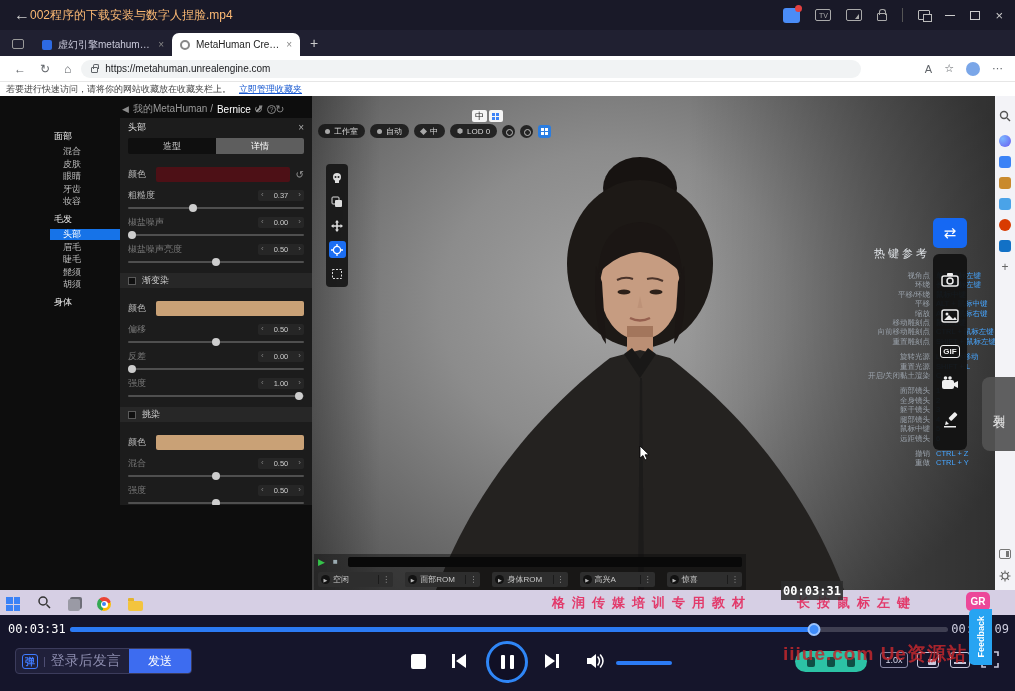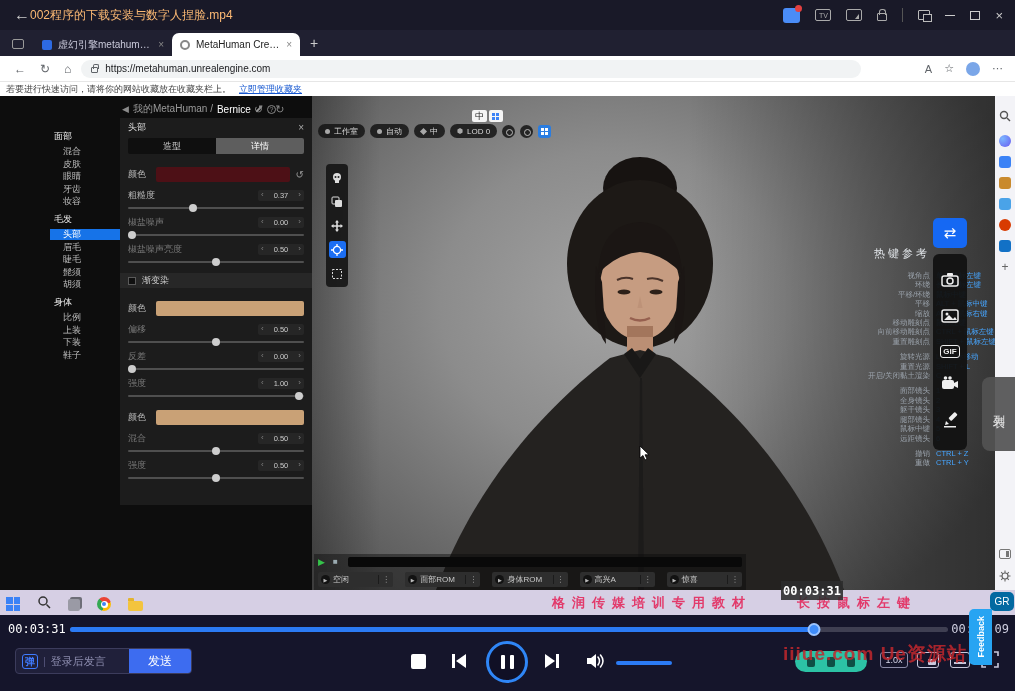--- a/index.html
+++ b/index.html
@@ -177,37 +177,37 @@
   .tk-icons{position:absolute;left:6px;top:5px;display:flex;gap:17px;align-items:center;}
   .tk-start{width:14px;height:14px;display:grid;grid-template-columns:1fr 1fr;grid-template-rows:1fr 1fr;gap:1px;}
   .tk-start i{background:#3b82f6;}
   .tk-app{width:12px;height:12px;background:#9a9aa5;border-radius:2px;box-shadow:2px -2px 0 #6e6e78;margin-top:2px;}
   .tk-chrome{width:14px;height:14px;border-radius:50%;background:conic-gradient(from -45deg,#ea4335 0 120deg,#fbbc05 0 240deg,#34a853 0 360deg);position:relative;}
   .tk-chrome::after{content:"";position:absolute;left:3.5px;top:3.5px;width:7px;height:7px;border-radius:50%;background:#fff;}
   .tk-chrome::before{content:"";position:absolute;left:5px;top:5px;width:4px;height:4px;border-radius:50%;background:#4285f4;z-index:1;}
   .tk-folder{width:15px;height:10px;background:#f3c43e;border-radius:1px 2px 2px 2px;position:relative;margin-top:3px;}
   .tk-folder::before{content:"";position:absolute;top:-3px;left:0;width:6px;height:3px;background:#e3b32e;border-radius:1px 1px 0 0;}
   .tk-red{position:absolute;top:4px;font-size:13px;font-weight:bold;color:#e23a6b;letter-spacing:7px;white-space:nowrap;}
-  .tk-gr{position:absolute;left:966px;top:2px;width:24px;height:19px;background:#0369a1;border-radius:5px;color:#fff;
-         font-size:10px;font-weight:normal;display:flex;align-items:center;justify-content:center;margin-left:24px;}
+  .tk-gr{position:absolute;left:966px;top:2px;width:24px;height:19px;background:#ec4899;border-radius:5px;color:#fff;
+         font-size:10px;font-weight:bold;display:flex;align-items:center;justify-content:center;}
 
   .overlay-time{position:absolute;left:781px;top:581px;width:62px;height:19px;background:rgba(44,44,44,.88);color:#fff;
                 font-family:"DejaVu Sans Mono",monospace;font-size:12px;font-weight:bold;display:flex;align-items:center;justify-content:center;z-index:40;}
 
   
   .player{position:absolute;top:615px;left:0;width:1015px;height:76px;background:#15152b;}
   .p-time{position:absolute;left:8px;top:7px;font-family:"DejaVu Sans Mono",monospace;font-size:12px;color:#fff;}
   .p-dur{position:absolute;right:6px;top:7px;font-family:"DejaVu Sans Mono",monospace;font-size:12px;color:#cfcfe0;}
   .p-track{position:absolute;left:70px;top:12px;width:878px;height:5px;background:#3f3f52;border-radius:3px;}
   .p-fill{position:absolute;left:0;top:0;height:100%;background:#2b7bf5;border-radius:3px;}
   .p-handle{position:absolute;top:-4px;width:13px;height:13px;border-radius:50%;background:#3f8cfa;border:2px solid #9cc4ff;transform:translateX(-50%);}
   .danmaku{position:absolute;left:15px;top:33px;width:177px;height:26px;background:#20203a;border:1px solid #3c3c5c;border-radius:4px;display:flex;align-items:center;}
   .dm-ico{margin-left:6px;color:#3f7bff;font-size:10px;font-weight:bold;border:1px solid #3f7bff;border-radius:3px;padding:0 2px;line-height:13px;}
   .dm-div{color:#55557a;margin:0 5px;font-size:11px;}
-  .dm-ph{color:#8c8cae;font-size:11px;}
+  .dm-ph{color:#8c8cae;font-size:14px;}
   .dm-send{margin-left:auto;width:62px;height:24px;background:#3d6cf0;border-radius:0 3px 3px 0;color:#fff;font-size:12px;display:flex;align-items:center;justify-content:center;}
   .p-stop{position:absolute;left:411px;top:39px;width:15px;height:15px;background:#fff;border-radius:2px;}
   .p-prev{position:absolute;left:450px;top:38px;}
   .p-next{position:absolute;left:543px;top:38px;}
   .p-pause{position:absolute;left:486px;top:26px;width:42px;height:42px;border-radius:50%;border:3px solid #2f86f6;
            display:flex;align-items:center;justify-content:center;gap:5px;background:rgba(10,10,25,.35);}
   .p-pause i{width:4px;height:14px;background:#fff;border-radius:1px;}
   .p-vol-ico{position:absolute;left:585px;top:38px;}
   .p-vol{position:absolute;left:616px;top:46px;width:56px;height:4px;background:#2b7bf5;border-radius:2px;}
   .t-capsule{position:absolute;left:795px;top:36px;width:72px;height:21px;border-radius:11px;background:#2cc2a5;
@@ -325,27 +325,20 @@
 
         <div class="sb-item sel">头部</div>
             <div class="sb-item">眉毛</div>
             <div class="sb-item">睫毛</div>
             <div class="sb-item">髭须</div>
             <div class="sb-item">胡须</div>
           </div>
       </div>
       <div class="sb-sec">
         <div class="sb-title">身体</div>
-        <div>
-
-        <div class="sb-item">比例</div>
-            <div class="sb-item">上装</div>
-            <div class="sb-item">下装</div>
-            <div class="sb-item">鞋子</div>
-          </div>
       </div>
     </div>
 
     <div class="panel">
       <div class="pn-head">
         <span class="pn-title">头部</span>
         <span class="pn-close">×</span>
       </div>
       <div class="pn-tabs">
         <div class="pn-tab off">造型</div>
@@ -449,20 +442,24 @@
                 <span>1.00</span>
                 <span class="chev">›</span>
               </span>
             </div>
             <div class="sl-track">
               <span class="sl-thumb" style="left: 97%;"></span>
             </div>
           </div>
         </div>
 
+      <div class="sec-bar">
+        <span class="cb"></span>
+        <span>挑染</span>
+      </div>
       <div class="row-color">
         <span class="sl-label">颜色</span>
         <span class="swatch" style="background: rgb(201, 161, 118);"></span>
       </div>
       <div>
 
           <div class="sl-row dim">
             <div class="sl-top">
               <span class="sl-label">混合</span>
               <span class="sl-box">

